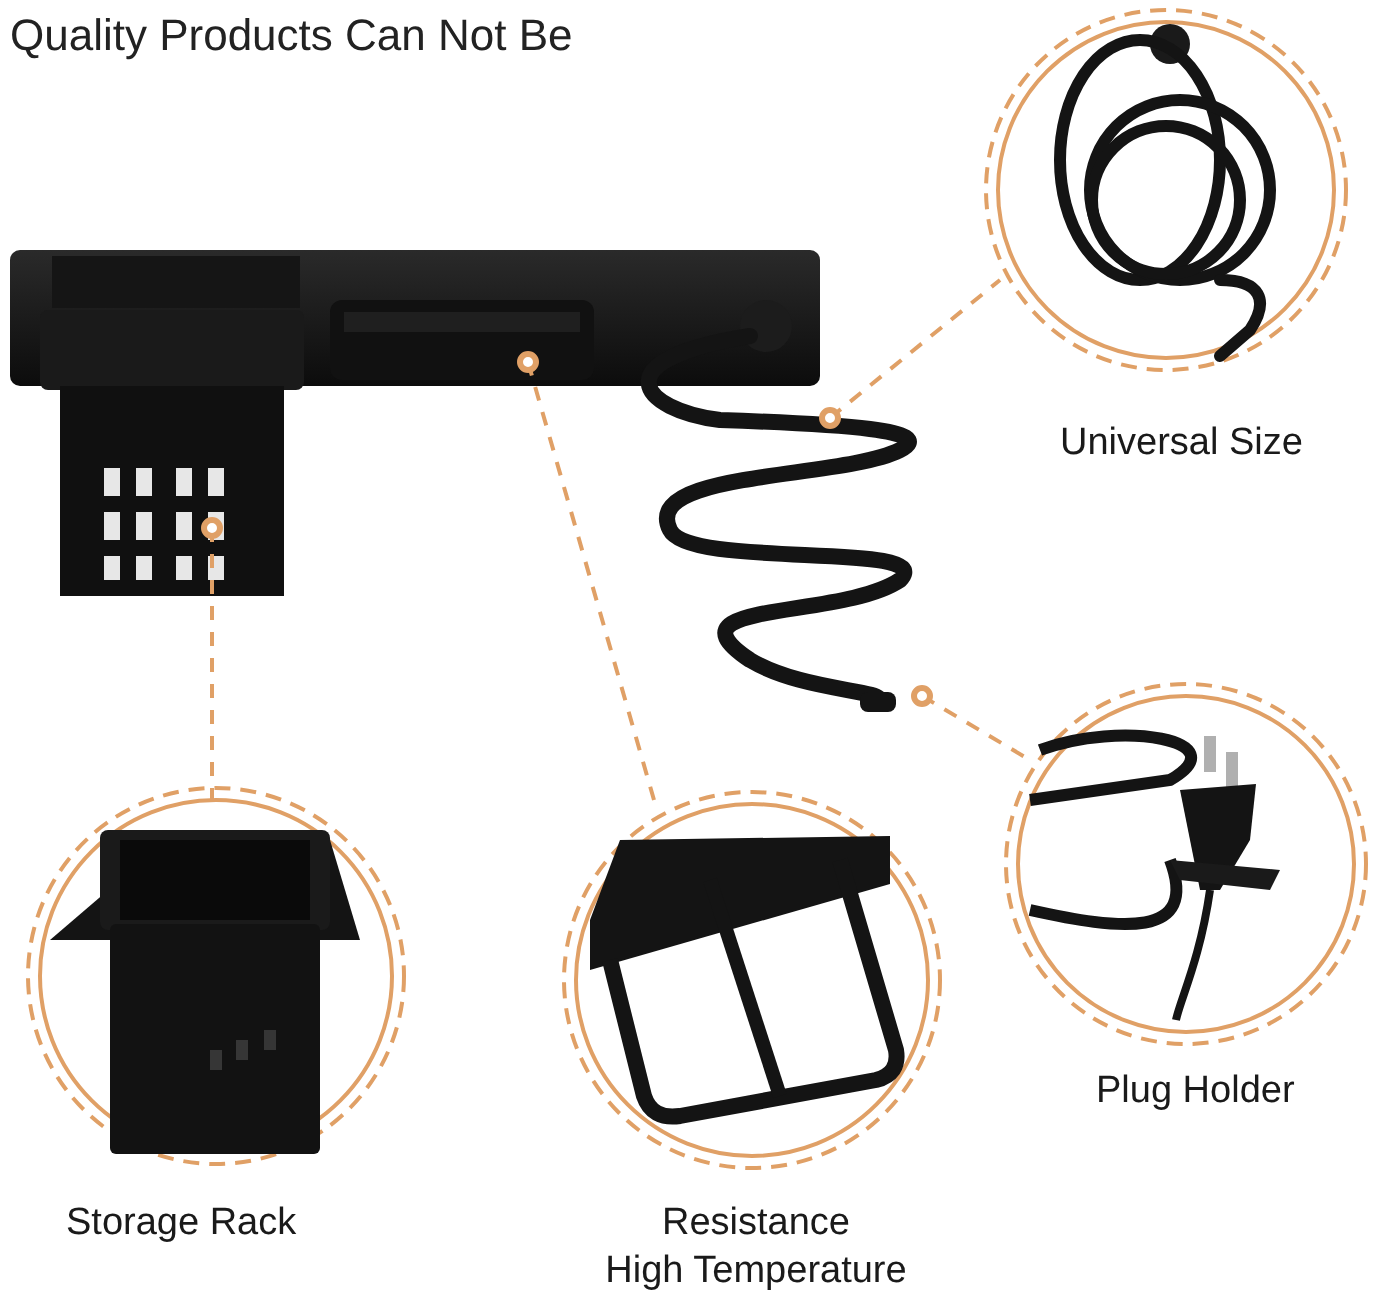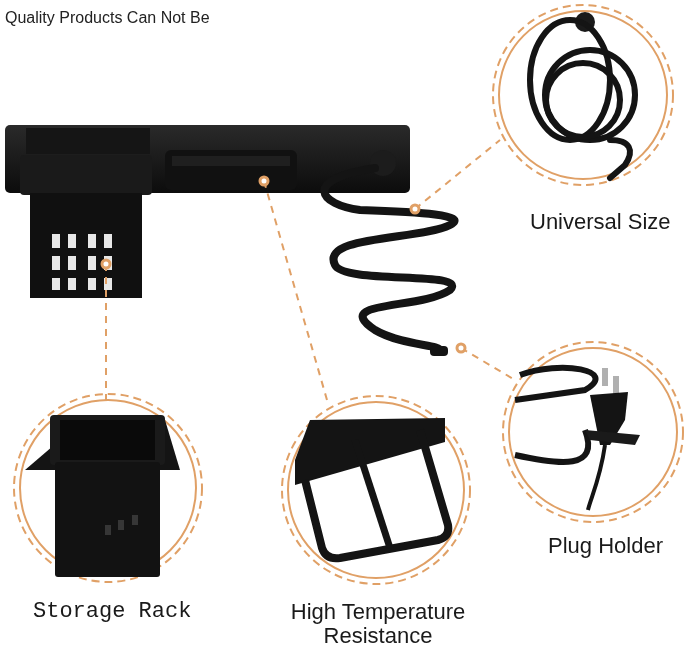--- a/index.html
+++ b/index.html
@@ -1,19 +1,19 @@
 <!DOCTYPE html>
 <html><head>
 <meta charset="utf-8">
 <style>
   html, body { margin: 0; padding: 0; background: #ffffff; }
   body { width: 700px; height: 647px; position: relative; overflow: hidden; font-family: "Liberation Sans", "DejaVu Sans", sans-serif; color: #1a1a1a; }
-  .headline { position: absolute; left: 5px; top: 6px; font-size: 16px; line-height: 24px; color: #222; }
+  .headline { position: absolute; left: 5px; top: 6px; font-size: 22px; line-height: 24px; color: #222; }
   .headline div { white-space: nowrap; }
-  .label { position: absolute; font-size: 22px; color: #1a1a1a; text-align: center; white-space: nowrap; line-height: 24px; }
+  .label { position: absolute; font-size: 19px; color: #1a1a1a; text-align: center; white-space: nowrap; line-height: 24px; }
   svg.main { position: absolute; left: 0; top: 0; }
 </style>
 </head>
 <body>
 
 <svg class="main" width="700" height="647" viewBox="0 0 700 647">
   <defs>
     <linearGradient id="blk" x1="0" y1="0" x2="0" y2="1">
       <stop offset="0" stop-color="#2a2a2a"></stop>
       <stop offset="1" stop-color="#0c0c0c"></stop>
@@ -108,18 +108,18 @@
     <path d="M585,430 L640,435 L635,445 L590,440 Z" fill="#1a1a1a"></path>
     <path d="M605,445 C600,480 590,500 588,510" fill="none" stroke="#141414" stroke-width="4"></path>
   </g>
 </svg>
 
 <div class="headline">
   <div>Quality Products Can Not Be</div>
 </div>
 
 <div class="label" style="left:530px; top:210px;">Universal Size</div>
-<div class="label" style="left:33px; top:600px;font-family:Liberation Mono, monospace;">Storage Rack</div>
+<div class="label" style="left:33px; top:600px;">Storage Rack</div>
 <div class="label" style="left:290px; top:600px; width:176px;">
+  <div>Resistance</div>
   <div>High Temperature</div>
-  <div>Resistance</div>
 </div>
 <div class="label" style="left:548px; top:534px;">Plug Holder</div>
 
 </body></html>

